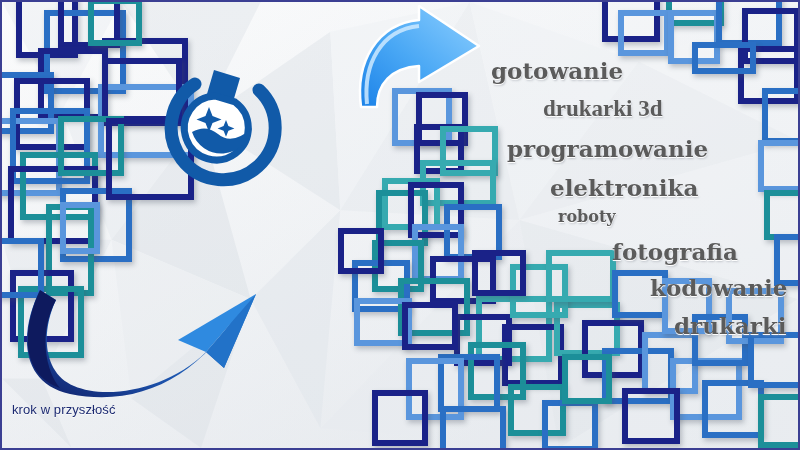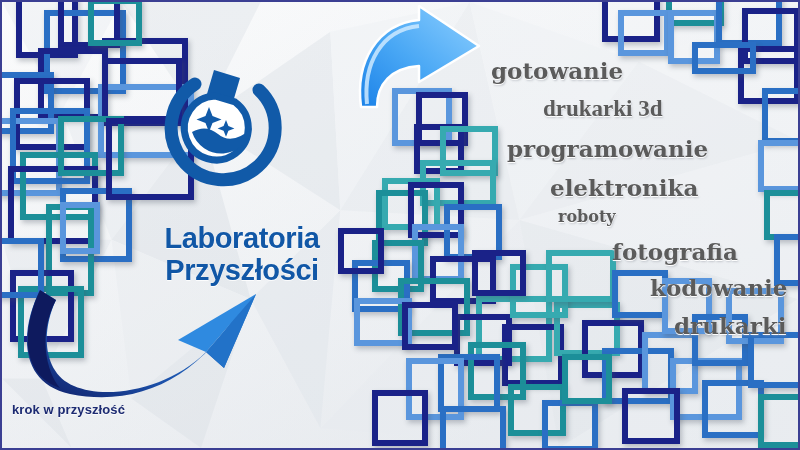--- a/index.html
+++ b/index.html
@@ -58,21 +58,21 @@
     font-size:24px;
     line-height:1.14;
     color:#1a2a8a;
     text-shadow:0 1px 0 rgba(255,255,255,.8);
   }
   #sp-name .l2{display:block;}
 
   #motto{
     position:absolute;left:10px;top:400px;
     font-family:"Liberation Sans",sans-serif;
-    font-weight:bold;
+    font-weight:normal;
     font-size:13px;
     color:#1d2b72;
     letter-spacing:.1px;
     text-shadow:0 1px 0 rgba(255,255,255,.8);
   }
 
   
   #gloss-arrow{position:absolute;left:345px;top:2px;width:140px;height:105px;}
   #gloss-arrow svg{display:block;width:100%;height:100%;}
 
@@ -222,24 +222,20 @@
       </g>
       <g fill="#ffffff" stroke="#115aa8" stroke-width="7">
         <path d="M53 34 a32 32 0 1 0 20 6 z"></path>
       </g>
       <path d="M30 70 q14 -8 26 2 q14 12 34 -6 a31 31 0 0 1 -60 4 z" fill="#115aa8"></path>
       <path d="M47 45 l3.5 9 9 3.5 -9 3.5 -3.5 9 -3.5 -9 -9 -3.5 9 -3.5 z" fill="#115aa8"></path>
       <path d="M64 58 l2.4 6 6 2.4 -6 2.4 -2.4 6 -2.4 -6 -6 -2.4 6 -2.4 z" fill="#115aa8"></path>
     </svg>
   </div>
 
-  <div id="lab-title">
-    <span>Laboratoria</span>
-    <span class="l2">Przyszłości</span>
-  </div>
 
   <div id="gloss-arrow">
     <svg viewBox="0 0 140 105">
       <defs>
         <linearGradient id="ga" x1="0" y1="1" x2="1" y2="0">
           <stop offset="0" stop-color="#1b82e8"></stop>
           <stop offset=".45" stop-color="#4aa8f5"></stop>
           <stop offset="1" stop-color="#8fd0ff"></stop>
         </linearGradient>
       </defs>

